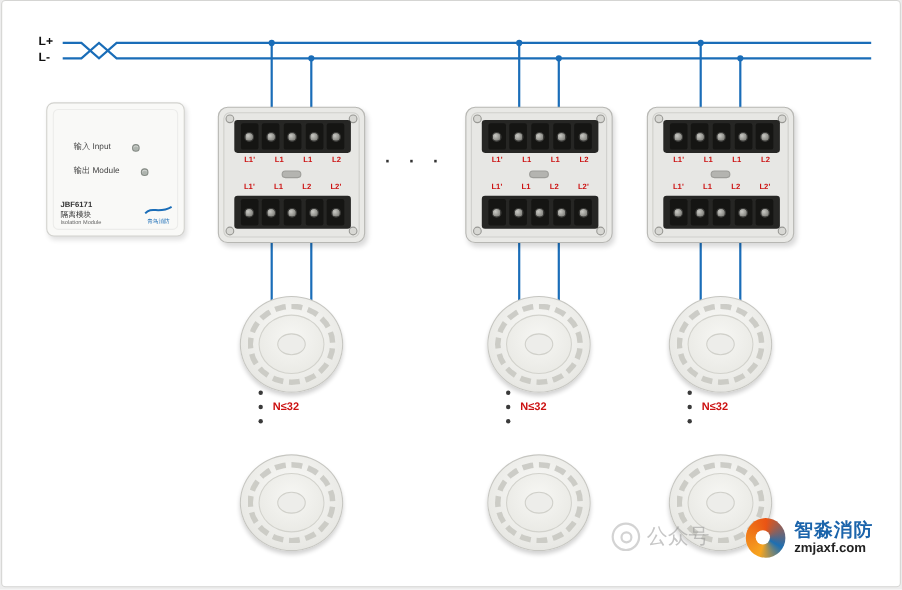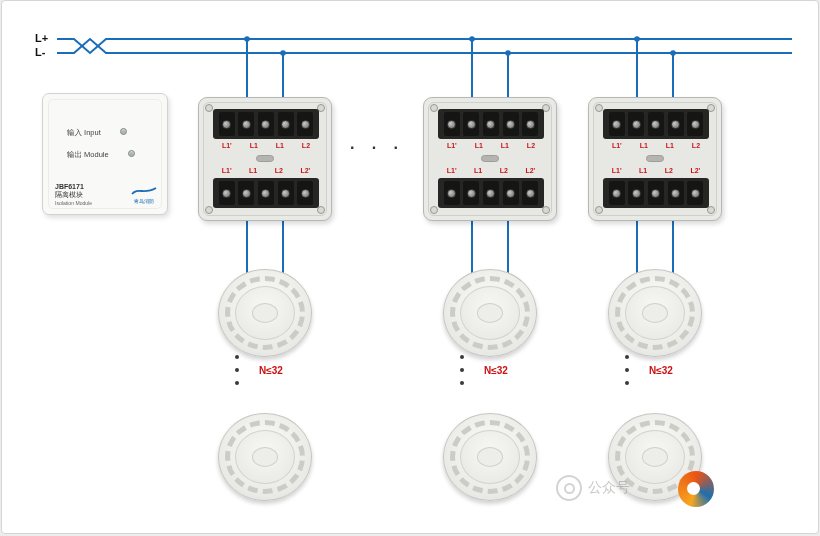--- a/index.html
+++ b/index.html
@@ -11,21 +11,21 @@
   .wires-g{stroke:var(--wire);stroke-width:2;fill:none;}
   .node{fill:var(--wire);stroke:none;}
 
   .bus-label{position:absolute;z-index:3;font-size:11px;font-weight:bold;color:#111;}
 
   
   .module{position:absolute;left:40px;top:92px;width:126px;height:122px;z-index:2;
           background:#f9f9f7;border:1px solid #d2d2ce;border-radius:7px;
           box-shadow:2px 3px 5px rgba(0,0,0,.12);}
   .mpanel{position:absolute;inset:5px;border:1px solid #ececea;border-radius:5px;}
-  .led-row{position:absolute;display:flex;align-items:flex-start;gap:19px;font-size:7.5px;color:#444;}
+  .led-row{position:absolute;display:flex;align-items:flex-end;gap:19px;font-size:7.5px;color:#444;}
   .led-row.r1{left:24px;top:34px;}
   .led-row.r2{left:24px;top:56px;}
   .led{width:7px;height:7px;border-radius:50%;background:#aeb4ae;border:1px solid #868c86;
        box-shadow:inset 0 1px 1px rgba(255,255,255,.6);}
   .mfooter{position:absolute;left:12px;right:10px;bottom:8px;display:flex;
            justify-content:space-between;align-items:flex-end;}
   .mid-model{font-size:7px;font-weight:bold;color:#333;}
   .mid-cn{font-size:7px;color:#333;}
   .mid-en{font-size:6px;color:#666;transform:scale(.85);transform-origin:left;}
   .brand{display:flex;flex-direction:column;align-items:center;gap:1px;color:#1a6db8;}
@@ -59,32 +59,32 @@
             box-shadow:0 3px 4px rgba(0,0,0,.18);}
   .det-ring{position:absolute;inset:7px;border-radius:50%;border:5px dashed #c9c9c3;opacity:.9;}
   .det-inner{position:absolute;inset:17px;border-radius:50%;border:1px solid #d2d2cc;
              background:radial-gradient(circle at 50% 40%, #f7f7f4, #e6e6e1);}
   .det-hub{position:absolute;left:50%;top:50%;width:26px;height:20px;transform:translate(-50%,-50%);
            border-radius:50%;background:#ededea;border:1px solid #d0d0ca;}
 
   
   .sdots{position:absolute;left:348px;top:138px;z-index:2;font-size:16px;font-weight:bold;
          color:#333;letter-spacing:6px;}
-  .branch{position:absolute;top:354px;z-index:2;display:flex;align-items:center;gap:20px;}
+  .branch{position:absolute;top:354px;z-index:2;display:flex;align-items:center;gap:9px;}
   .vdots{display:flex;flex-direction:column;gap:9px;}
   .vdots i{width:4px;height:4px;border-radius:50%;background:#3a3a3a;}
   .nlimit{font-size:10px;font-weight:bold;color:var(--red);}
 
   
   .wm-center{position:absolute;left:554px;top:474px;z-index:4;display:flex;align-items:center;
              gap:6px;opacity:.5;color:#8f8f8f;}
   .wm-badge{width:26px;height:26px;border:2px solid #a8a8a8;border-radius:50%;
             display:flex;align-items:center;justify-content:center;}
   .wm-badge i{width:11px;height:11px;border:2px solid #a8a8a8;border-radius:50%;}
-  .wm-center span{font-size:14px;font-family:Liberation Mono, monospace;}
+  .wm-center span{font-size:19px;font-family:Liberation Mono, monospace;}
   .wm-right{position:absolute;left:676px;top:470px;z-index:4;display:flex;align-items:center;gap:8px;}
   .wm-logo{position:relative;width:36px;height:36px;border-radius:50%;
            background:conic-gradient(from 200deg,#f7a51f,#ea5414 45%,#1d6fb2 78%,#f7a51f);}
   .wm-logo::after{content:"";position:absolute;left:9px;top:11px;width:13px;height:13px;
                   border-radius:50%;background:#fff;}
   .wm-texts{display:flex;flex-direction:column;line-height:1.15;}
   .wm-name{font-size:17px;font-weight:bold;color:#1b64ab;letter-spacing:1px;}
   .wm-url{font-size:12px;font-weight:bold;color:#222;}
 </style>
 </head>
@@ -378,15 +378,19 @@
   </div>
 
   <div class="wm-center">
     <span class="wm-badge">
         <i></i>
       </span>
     <span>公众号</span>
   </div>
   <div class="wm-right">
     <span class="wm-logo"></span>
+    <span class="wm-texts">
+      <span class="wm-name">智淼消防</span>
+      <span class="wm-url">zmjaxf.com</span>
+    </span>
   </div>
 
 </div>
 
 </body></html>

